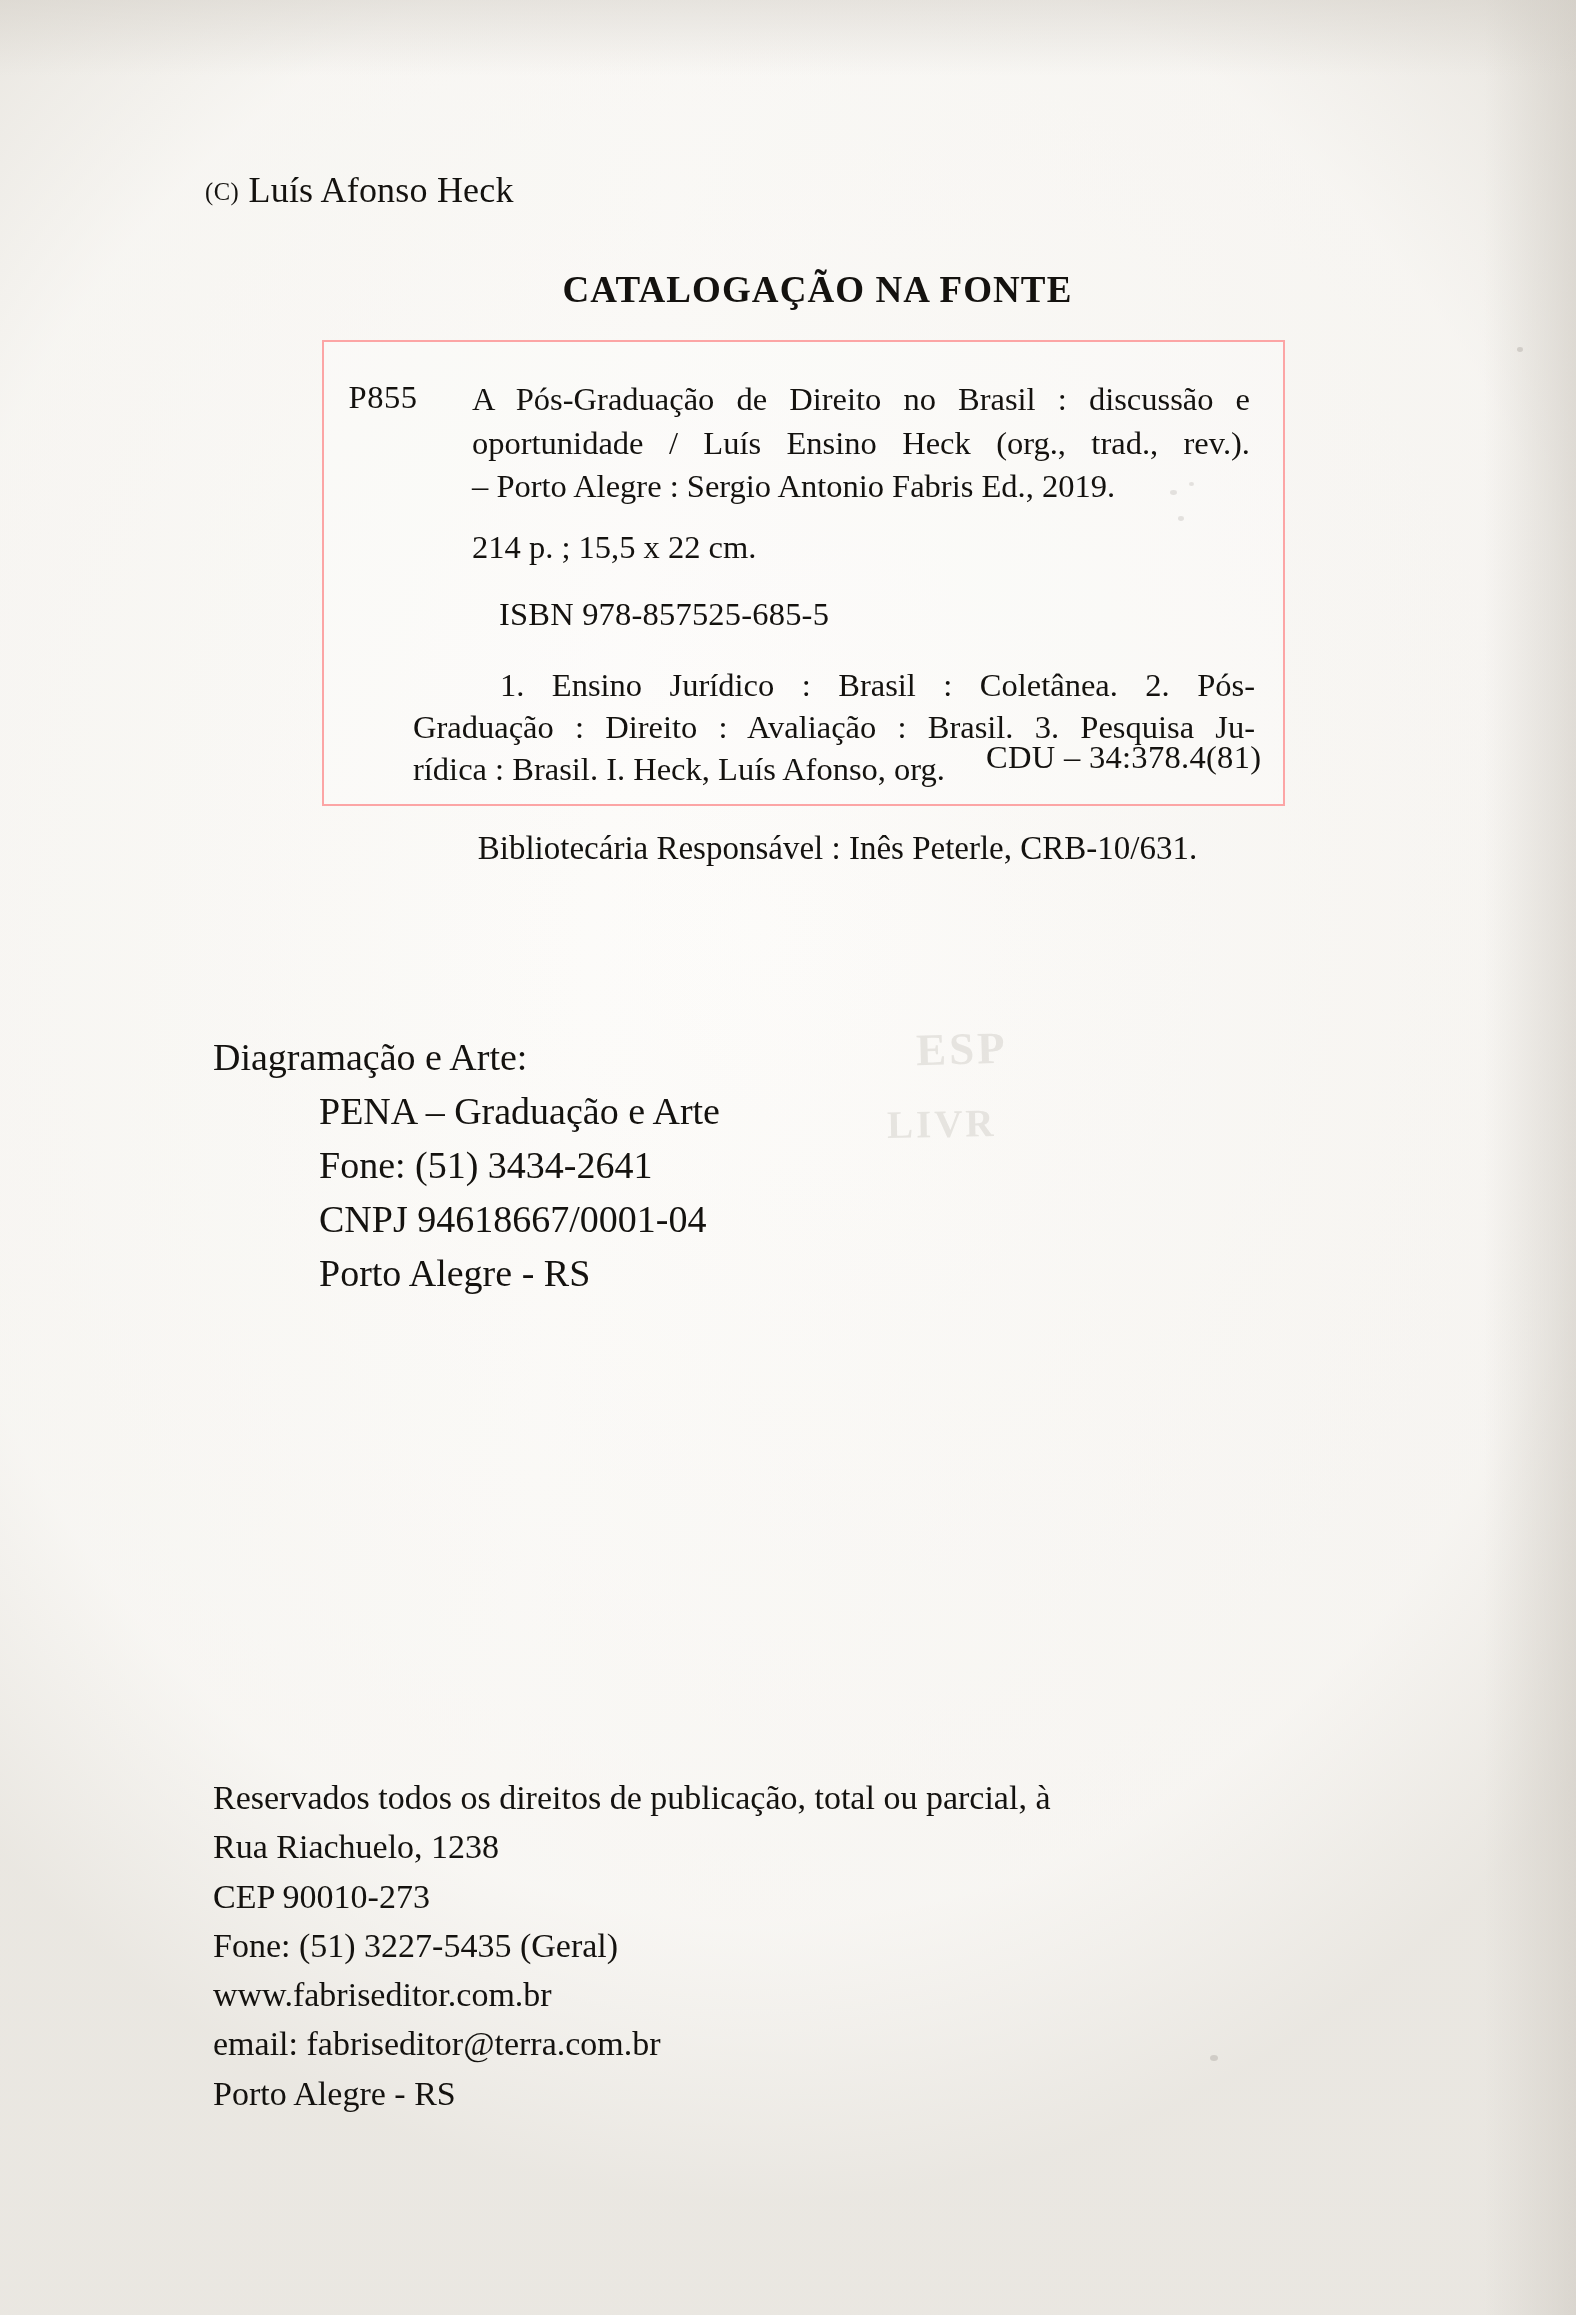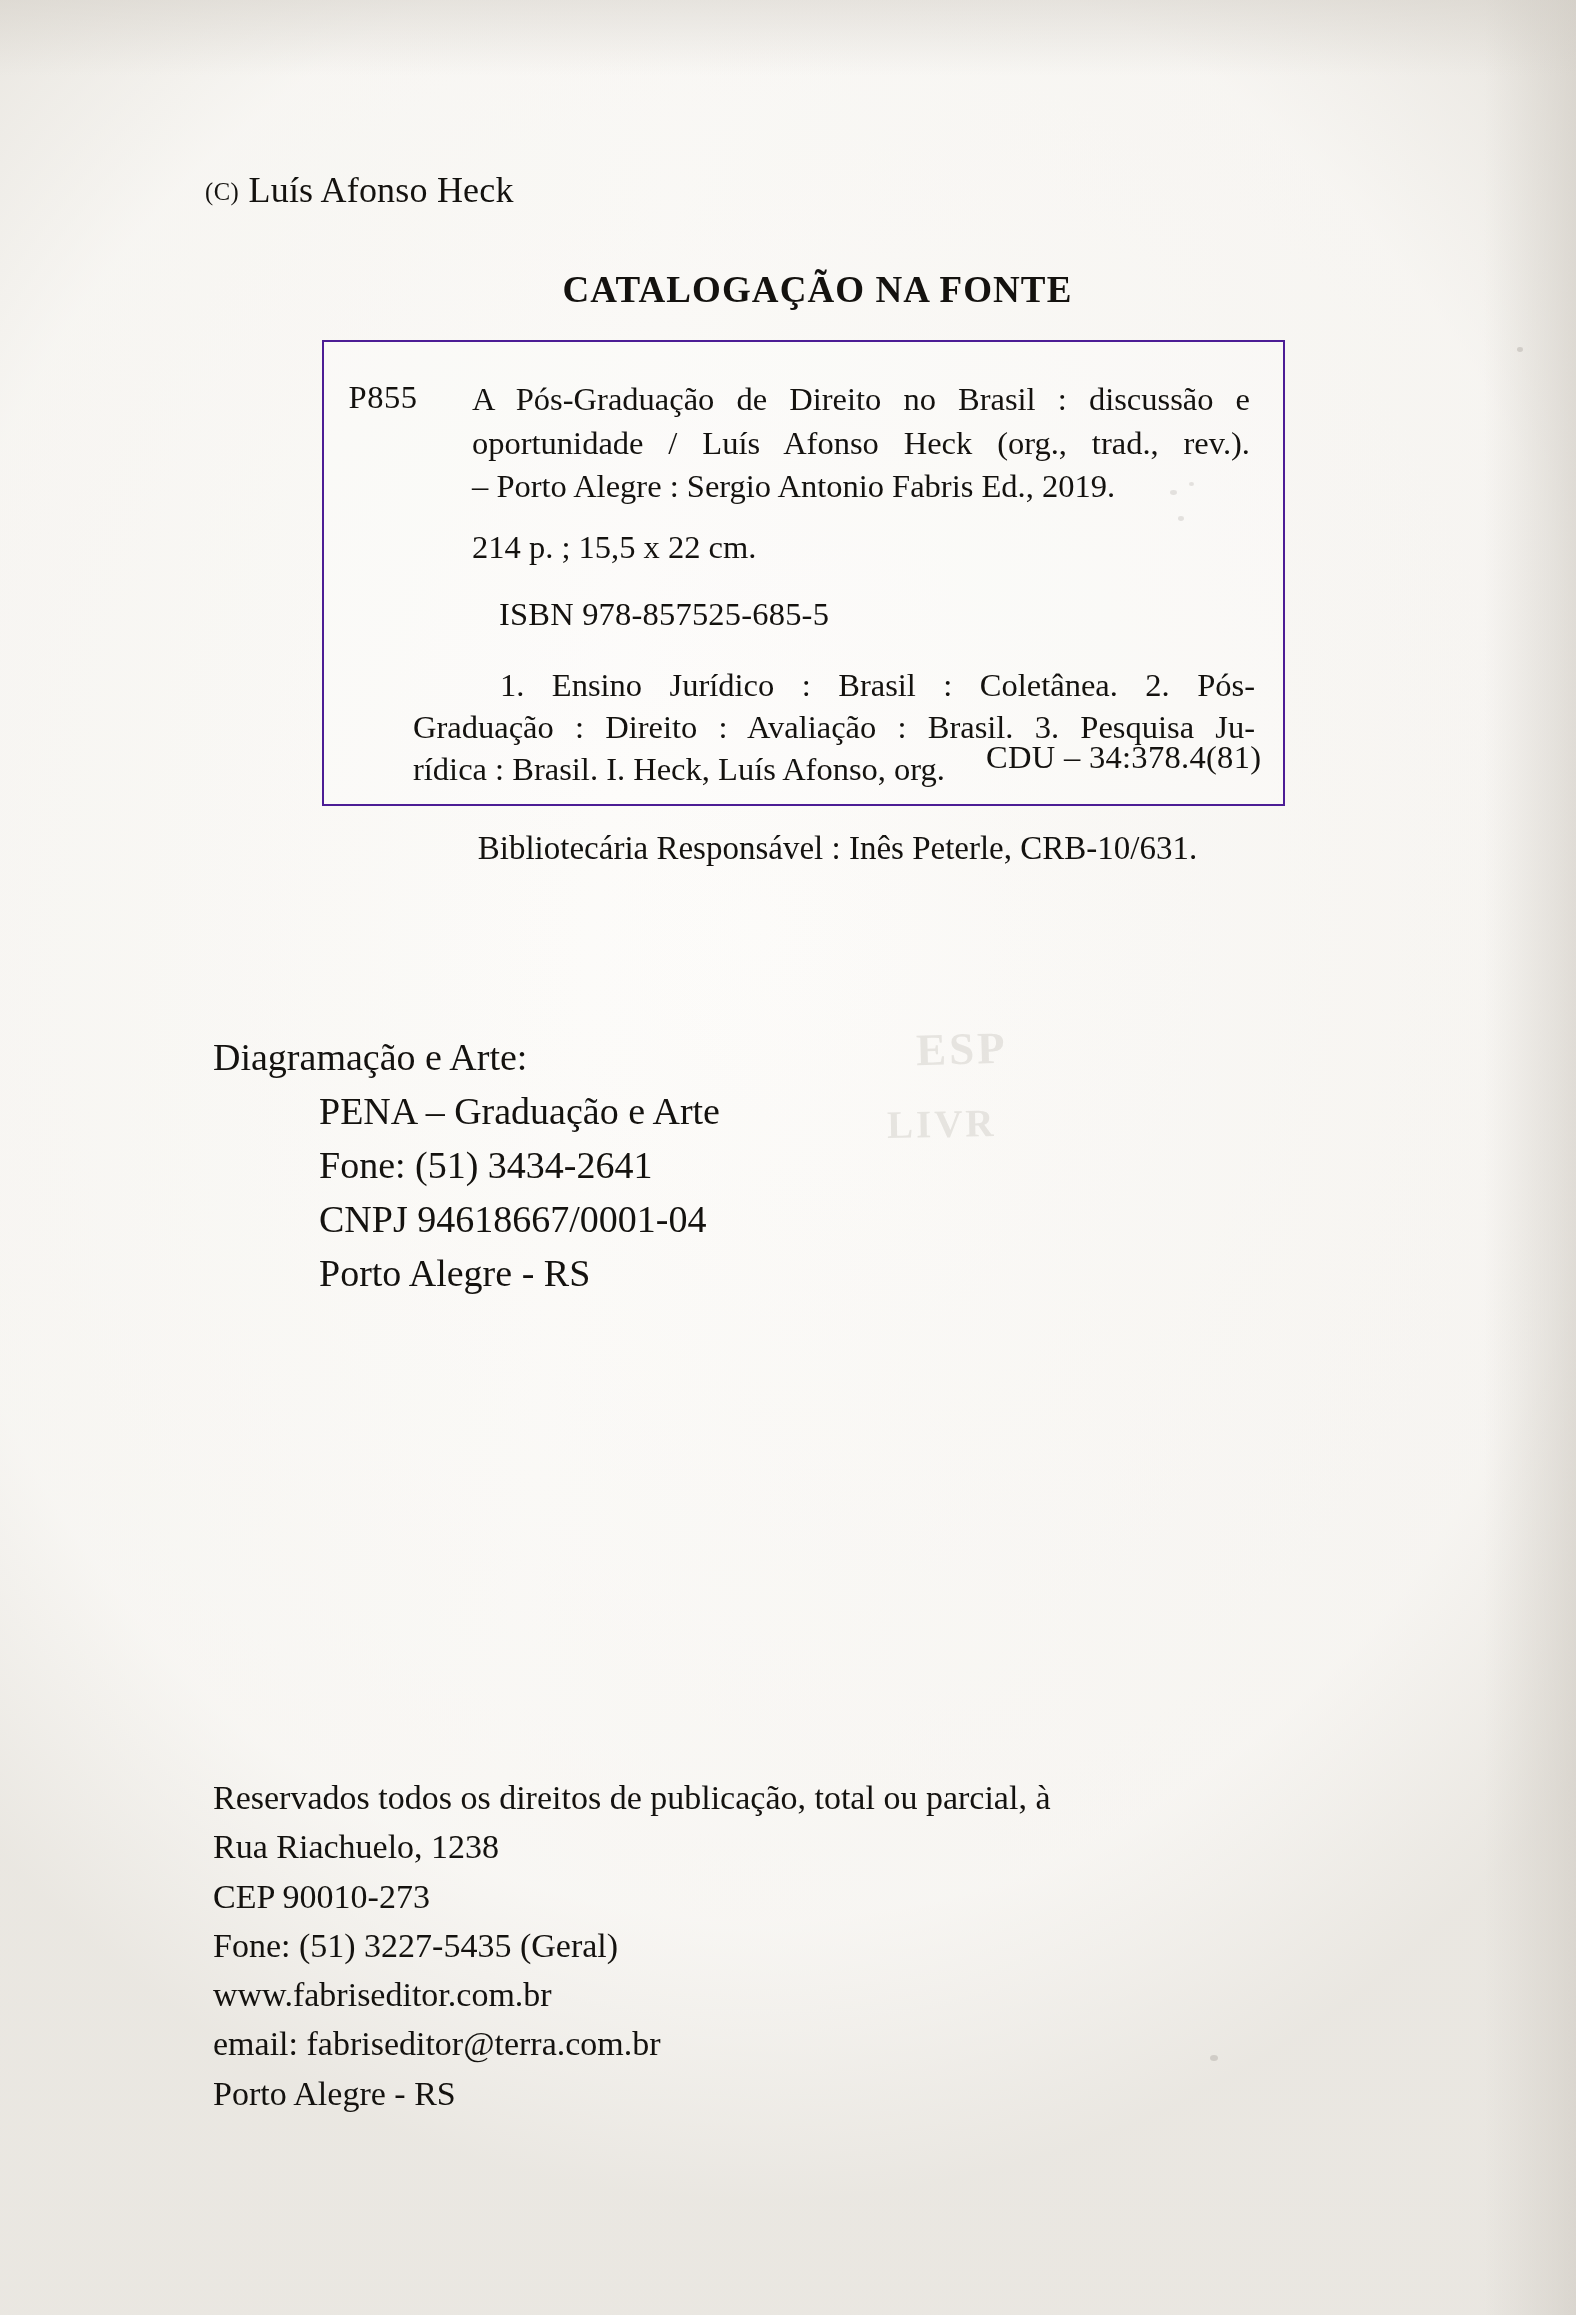--- a/index.html
+++ b/index.html
@@ -71,21 +71,21 @@
     box-sizing: border-box;
   }
 
   
   .record-box {
     position: absolute;
     left: 322px;
     top: 340px;
     width: 963px;
     height: 466px;
-    border: 2px solid #4c1d95;
+    border: 2px solid #fca5a5;
     box-sizing: border-box;
     background: rgba(255,255,255,0.25);
   }
   .record-inner {
     position: absolute;
     inset: 0;
     padding: 0;
   }
   .callno {
     position: absolute;
@@ -249,21 +249,21 @@
 
   <div class="catalog-heading">CATALOGAÇÃO NA FONTE</div>
 
   <div class="record-box">
     <div class="record-inner">
 
       <div class="callno">P855</div>
 
       <div class="title-block">
         <div class="tb-1">A  Pós-Graduação  de  Direito  no  Brasil  :  discussão  e</div>
-        <div class="tb-2">oportunidade / Luís Afonso Heck (org., trad., rev.).</div>
+        <div class="tb-2">oportunidade / Luís Ensino Heck (org., trad., rev.).</div>
         <div class="tb-3">– Porto Alegre : Sergio Antonio Fabris Ed., 2019.</div>
       </div>
 
       <div class="extent">214 p.  ;  15,5 x 22 cm.</div>
 
       <div class="isbn">ISBN 978-857525-685-5</div>
 
       <div class="subjects">
         <div class="subj-1">1.  Ensino  Jurídico  :  Brasil  :  Coletânea.   2. Pós-</div>
         <div class="subj-2">Graduação : Direito : Avaliação : Brasil.  3. Pesquisa Ju-</div>

